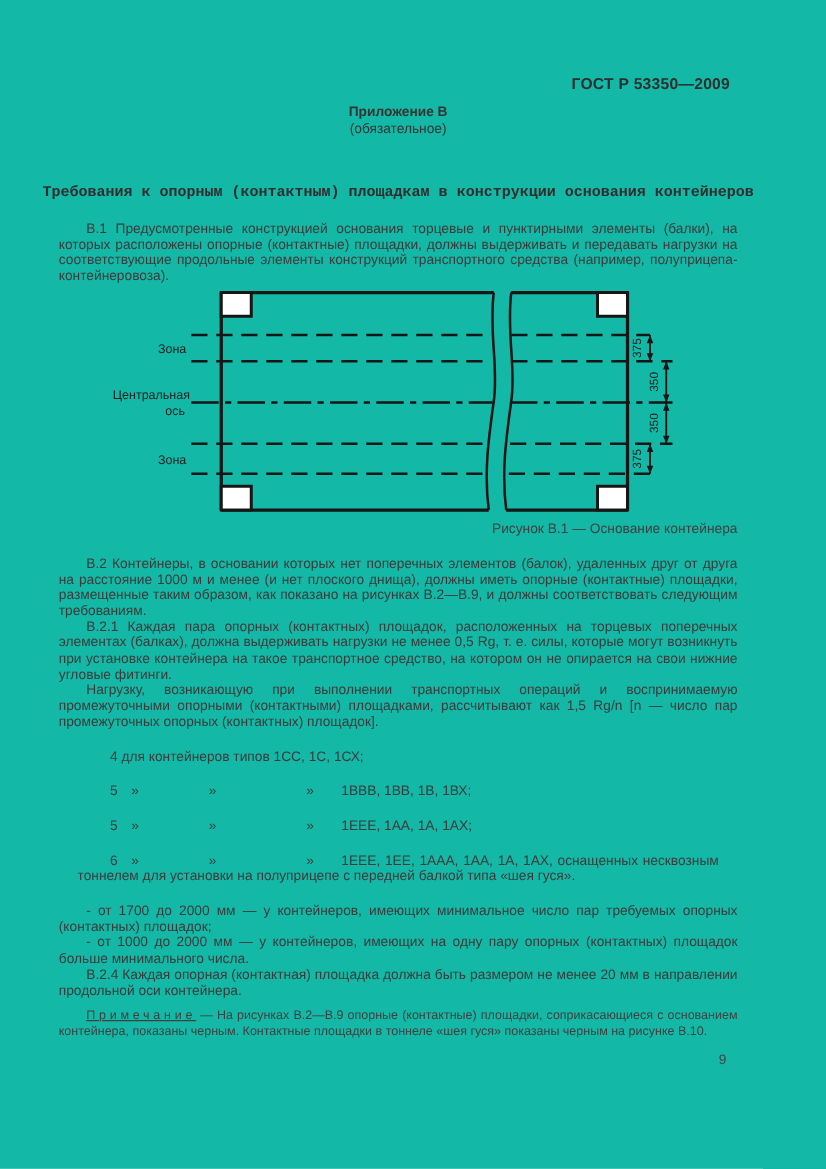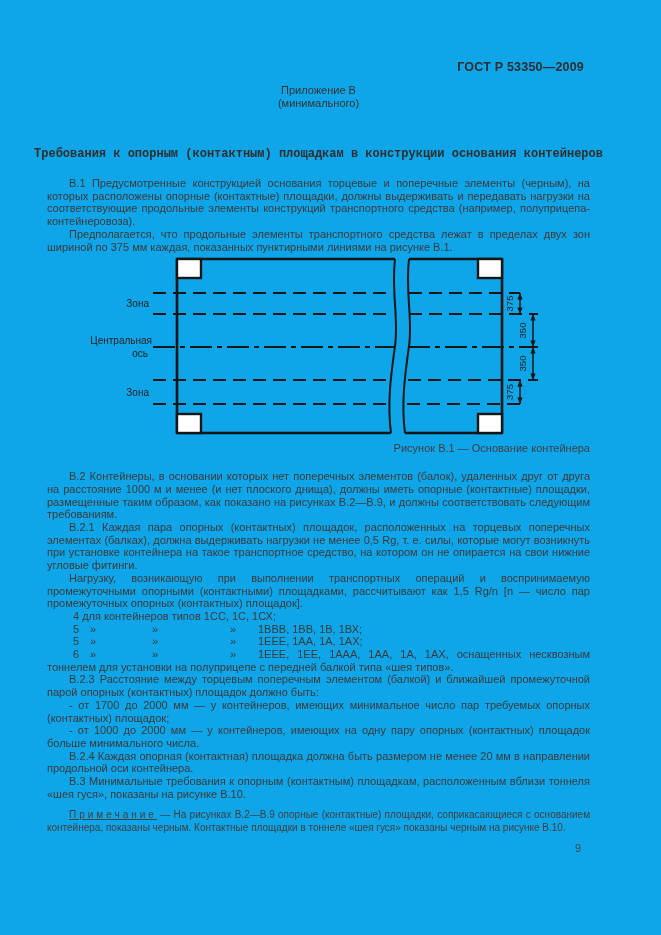--- a/index.html
+++ b/index.html
@@ -1,44 +1,44 @@
 <!DOCTYPE html>
 <html lang="ru"><head>
 <meta charset="utf-8">
 <style>
   html,body{margin:0;padding:0;}
   body{
     width:661px;height:935px;position:relative;background:#ffffff;
     font-family:"Liberation Sans","DejaVu Sans",sans-serif;
     color:#3b3b3b;-webkit-font-smoothing:antialiased;
   }
-  .page{position:absolute;inset:0;width:661px;height:935px;background:#0ea5e9;overflow:hidden;}
+  .page{position:absolute;inset:0;width:661px;height:935px;background:#14b8a6;overflow:hidden;}
 
   .doc-number{
     position:absolute;top:60px;right:77px;
     font-size:12.5px;font-weight:700;color:#2e2e2e;letter-spacing:.2px;
   }
   .appendix{
     position:absolute;top:84px;left:47px;width:543px;
     text-align:center;font-size:11px;line-height:13px;color:#343434;
   }
-  .appendix .app-title{font-weight:400;}
+  .appendix .app-title{font-weight:700;}
   .section-title{
     position:absolute;top:147px;left:30px;width:577px;
     text-align:center;font-size:12px;font-weight:700;color:#2e2e2e;font-family:Liberation Mono, monospace;
   }
 
   .body-col{
     position:absolute;top:177px;left:47px;width:543px;
     font-size:11px;line-height:12.7px;text-align:justify;color:#3b3b3b;
   }
   .para{margin:0;text-indent:22px;}
   .em{}
 
-  .list-line{margin:0;text-indent:26px;}
+  .list-line{margin:15px;text-indent:26px;}
   .li-num{display:inline-block;width:17px;text-indent:0;}
   .lq1{display:inline-block;width:62px;text-indent:0;}
   .lq2{display:inline-block;width:78px;text-indent:0;}
   .lq3{display:inline-block;width:28px;text-indent:0;}
 
   .note-para{margin:7px 0 0 0;font-size:10px;line-height:13px;text-indent:22px;color:#404040;}
   .note-label{letter-spacing:3px;text-decoration:underline;}
 
   .figure-wrap{position:relative;height:217px;text-indent:0;}
   .figure-svg{position:absolute;left:43px;top:4px;}
@@ -51,29 +51,28 @@
 </style>
 </head>
 <body>
 
 <div class="page">
 
   <div class="doc-number">ГОСТ Р 53350—2009</div>
 
   <div class="appendix">
     <div class="app-title">Приложение В</div>
-    <div>(минимального)</div>
+    <div>(обязательное)</div>
   </div>
 
   <div class="section-title">Требования к опорным (контактным) площадкам в конструкции основания контейнеров</div>
 
   <div class="body-col">
 
-    <p class="para">В.1 Предусмотренные конструкцией основания торцевые и поперечные элементы (черным), на которых расположены опорные (контактные) площадки, должны выдерживать и передавать нагрузки на соответствующие продольные элементы конструкций транспортного средства (например, полуприцепа-контейнеровоза).</p>
-    <p class="para">Предполагается, что продольные элементы транспортного средства лежат в пределах двух зон шириной по 375 мм каждая, показанных пунктирными линиями на рисунке В.1.</p>
+    <p class="para">В.1 Предусмотренные конструкцией основания торцевые и пунктирными элементы (балки), на которых расположены опорные (контактные) площадки, должны выдерживать и передавать нагрузки на соответствующие продольные элементы конструкций транспортного средства (например, полуприцепа-контейнеровоза).</p>
 
     <div class="figure-wrap">
       <svg class="figure-svg" width="455" height="200" viewBox="0 0 455 200">
         <g stroke="#161616" fill="none">
 
           <g stroke-width="1.9" stroke-dasharray="13 7">
             <path d="M63,36 L303,36"></path>
               <path d="M319,36 L430,36"></path>
             <path d="M63,57 L303,57"></path>
               <path d="M319,57 L448,57"></path>
@@ -150,27 +149,25 @@
 
     <p class="para"><span>Нагрузку, возникающую при выполнении транспортных операций и воспринимаемую промежуточными опорными (контактными) площадками, рассчитывают как 1,5 </span><span class="em">Rg/n</span><span> [</span><span class="em">n</span><span> — число пар промежуточных опорных (контактных) площадок].</span></p>
 
 
     <p class="list-line"><span>4</span> <span>для контейнеров типов 1СС, 1С, 1СХ;</span></p>
 
     <p class="list-line"><span class="li-num">5</span><span class="lq1">»</span><span class="lq2">»</span><span class="lq3">»</span><span>1ВВВ, 1ВВ, 1В, 1ВХ;</span></p>
 
     <p class="list-line"><span class="li-num">5</span><span class="lq1">»</span><span class="lq2">»</span><span class="lq3">»</span><span>1ЕЕЕ, 1АА, 1А, 1АХ;</span></p>
 
-    <p class="list-line"><span class="li-num">6</span><span class="lq1">»</span><span class="lq2">»</span><span class="lq3">»</span><span>1ЕЕЕ, 1ЕЕ, 1ААА, 1АА, 1А, 1АХ, оснащенных несквозным тоннелем для установки на полуприцепе с передней балкой типа «шея типов».</span></p>
+    <p class="list-line"><span class="li-num">6</span><span class="lq1">»</span><span class="lq2">»</span><span class="lq3">»</span><span>1ЕЕЕ, 1ЕЕ, 1ААА, 1АА, 1А, 1АХ, оснащенных несквозным тоннелем для установки на полуприцепе с передней балкой типа «шея гуся».</span></p>
 
-    <p class="para">В.2.3 Расстояние между торцевым поперечным элементом (балкой) и ближайшей промежуточной парой опорных (контактных) площадок должно быть:</p>
     <p class="para">- от 1700 до 2000 мм — у контейнеров, имеющих минимальное число пар требуемых опорных (контактных) площадок;</p>
     <p class="para">- от 1000 до 2000 мм — у контейнеров, имеющих на одну пару опорных (контактных) площадок больше минимального числа.</p>
     <p class="para">В.2.4 Каждая опорная (контактная) площадка должна быть размером не менее 20 мм в направлении продольной оси контейнера.</p>
-    <p class="para">В.3 Минимальные требования к опорным (контактным) площадкам, расположенным вблизи тоннеля «шея гуся», показаны на рисунке В.10.</p>
 
     <p class="note-para"><span class="note-label">Примечание</span> <span>— На рисунках В.2—В.9 опорные (контактные) площадки, соприкасающиеся с основанием контейнера, показаны черным. Контактные площадки в тоннеле «шея гуся» показаны черным на рисунке В.10.</span></p>
 
   </div>
 
   <div class="page-number">9</div>
 
 </div>
 
 </body></html>

